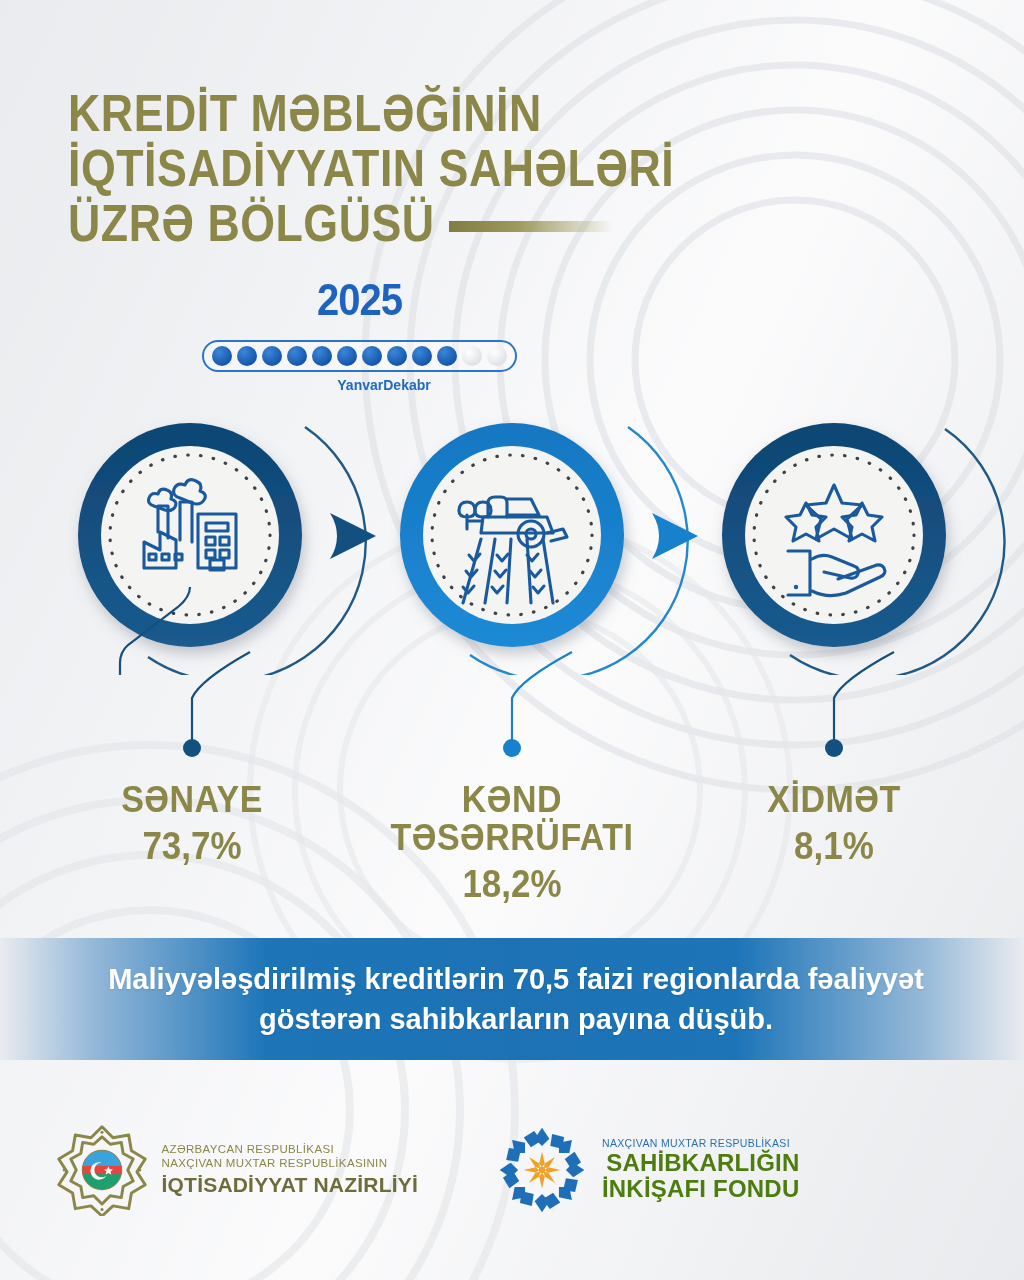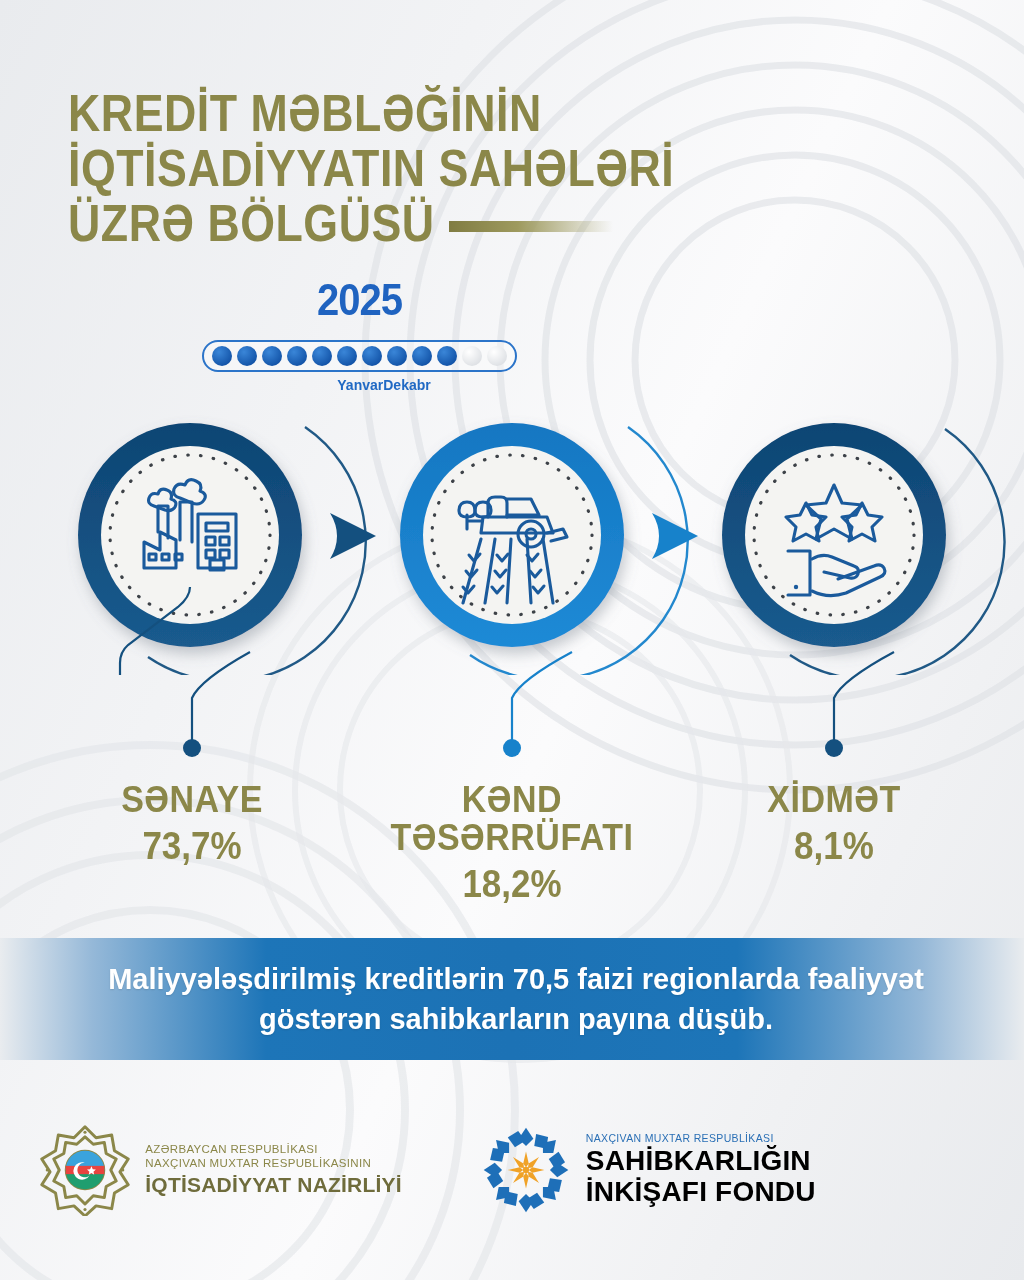--- a/index.html
+++ b/index.html
@@ -94,21 +94,21 @@
     position:absolute; left:0; top:1095px; width:855px; height:150px; z-index:5;
     display:flex; align-items:center; justify-content:center; gap:78px;
   }
   .logo{ display:flex; align-items:center; gap:14px; }
   .logo-text{ line-height:1.22; }
   .lt-small{ font-size:11.5px; letter-spacing:.35px; }
   .lt-big{ font-weight:bold; letter-spacing:.2px; }
   .ministry .lt-small{ color:#8b8749; }
   .ministry .lt-big{ color:#6f6c3c; font-size:21px; margin-top:2px; }
   .fund .lt-small{ color:#2a6fb5; font-size:10.5px; }
-  .fund .lt-big{ color:#000000; font-size:28px; line-height:1.12; }
+  .fund .lt-big{ color:#4d7c0f; font-size:24px; line-height:1.12;text-align:right; }
 </style>
 </head>
 <body>
 
 <div id="bg-texture"></div>
 <svg id="bg-arcs" viewBox="0 0 1024 1280">
   <g fill="none" stroke="#dfe2e6" stroke-width="7" opacity=".75">
     <circle cx="795" cy="360" r="160"></circle>
       <circle cx="795" cy="360" r="205"></circle>
     <circle cx="795" cy="360" r="250"></circle>

